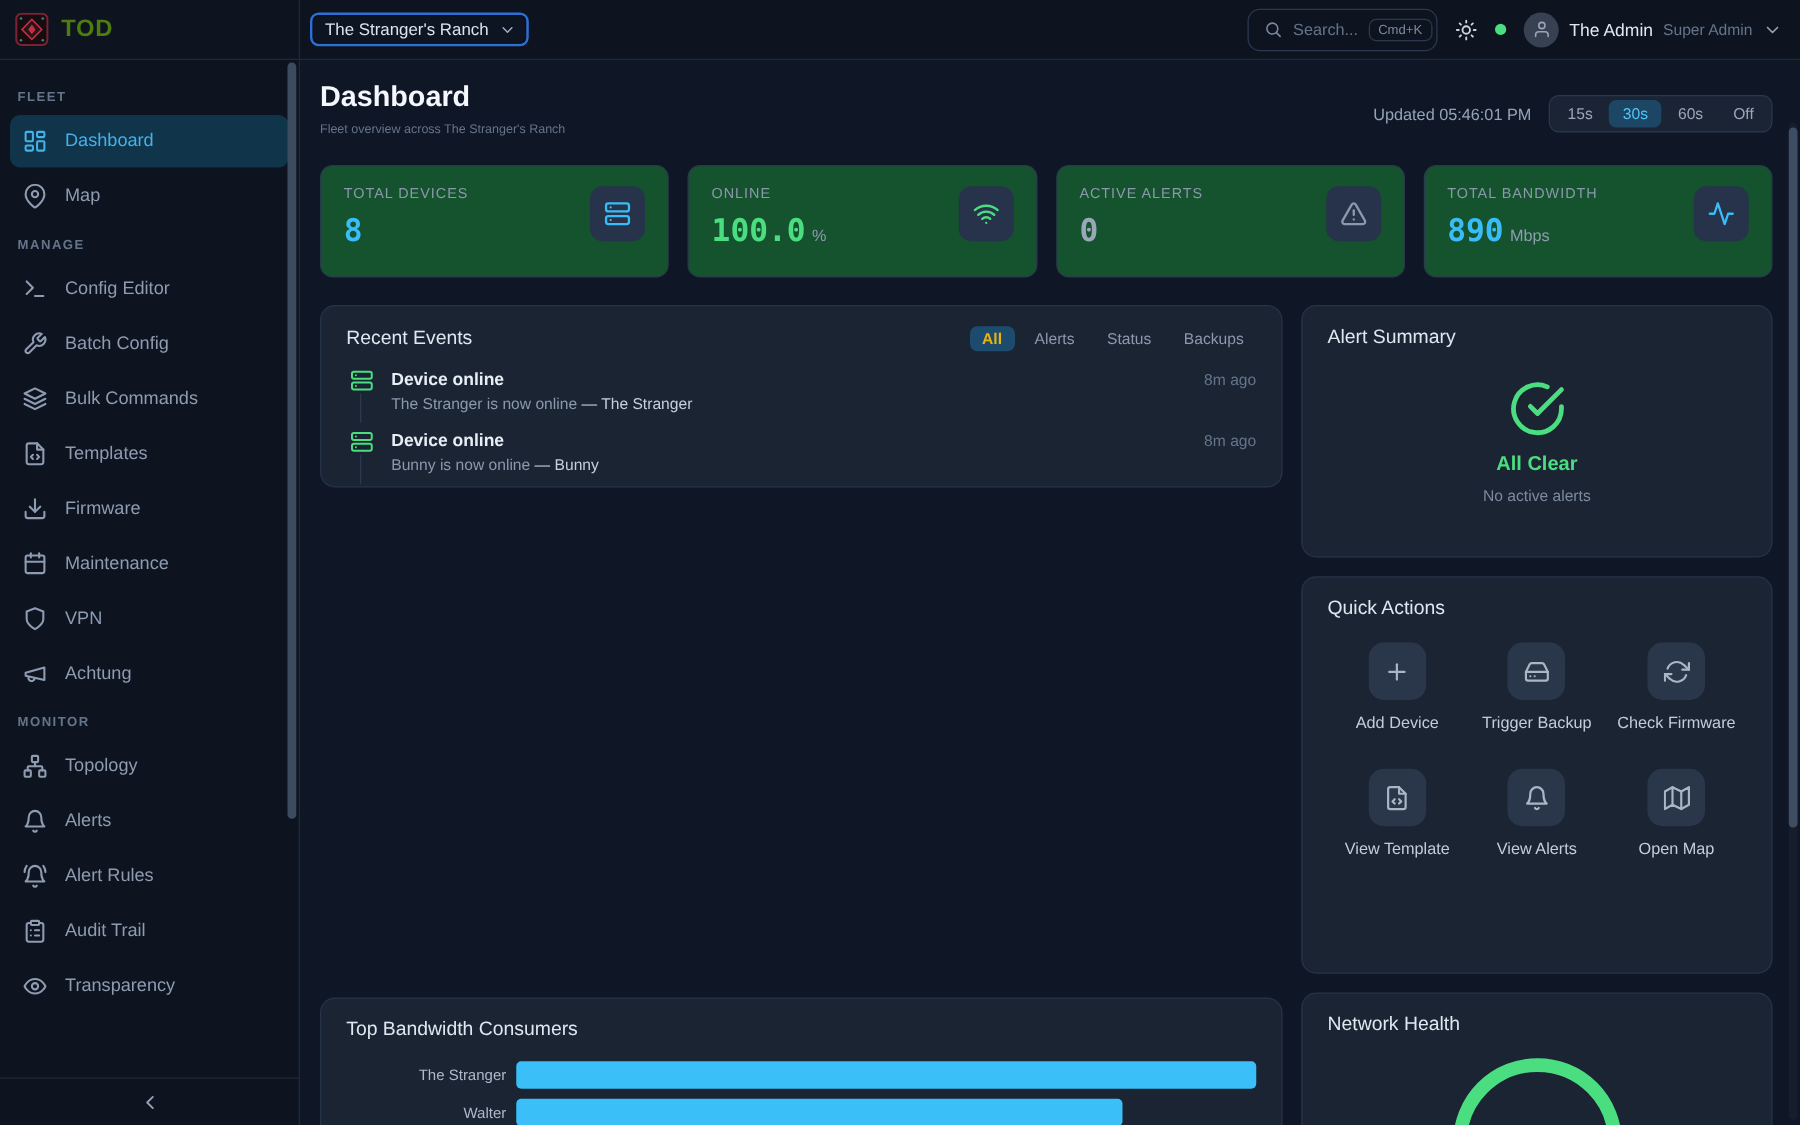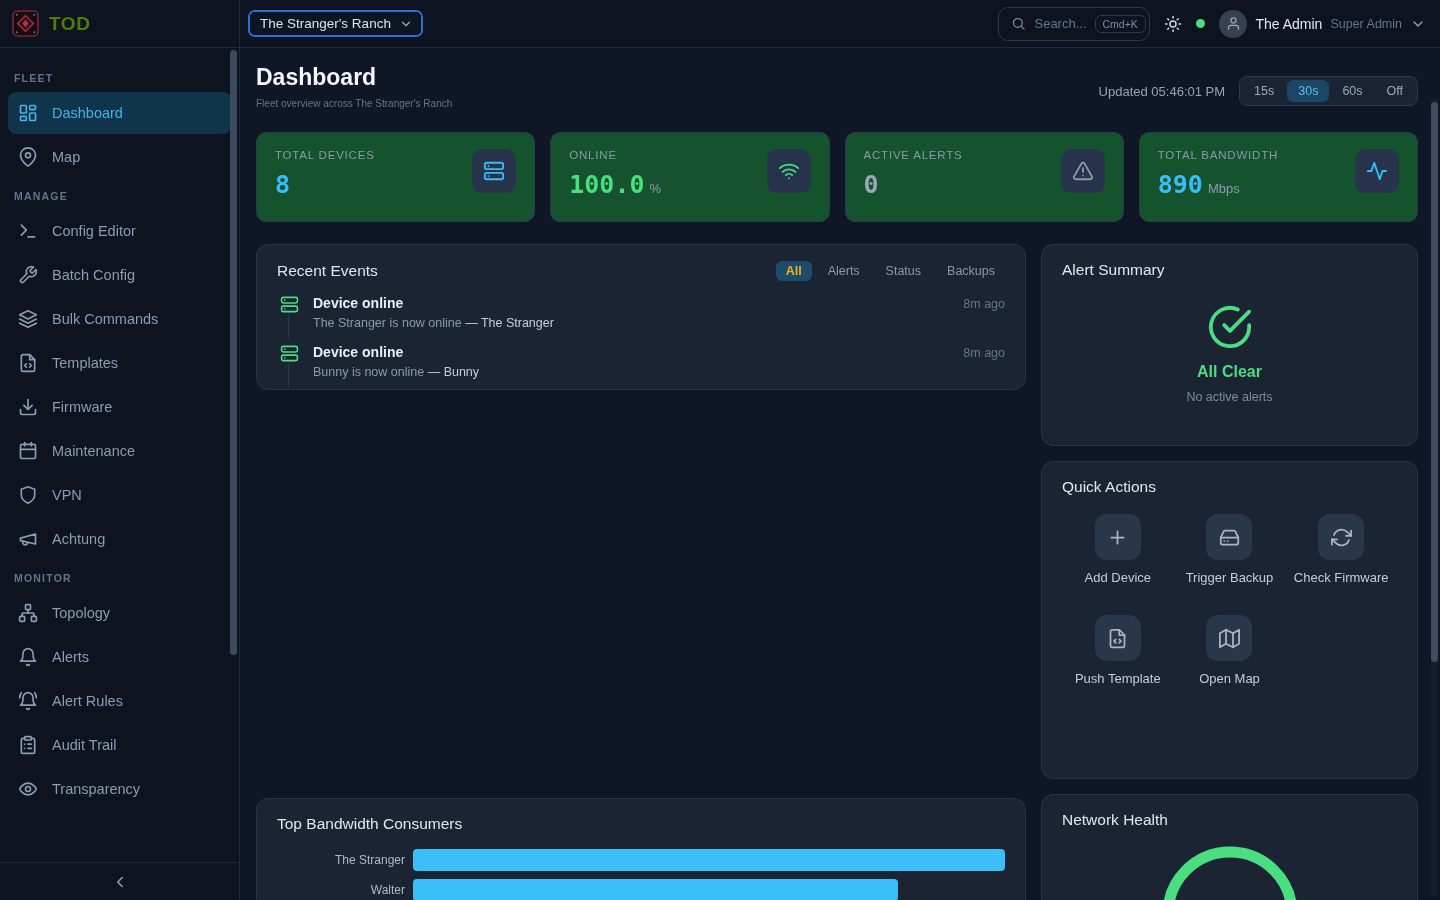--- a/index.html
+++ b/index.html
@@ -593,21 +593,30 @@
                 </div>
                 <div class="qa-item">
                   <div class="qa-icon-box">
                     <svg width="21" height="21" viewBox="0 0 24 24" fill="none" stroke="currentColor" stroke-width="2" stroke-linecap="round" stroke-linejoin="round">
                       <path d="M14 2H6a2 2 0 0 0-2 2v16a2 2 0 0 0 2 2h12a2 2 0 0 0 2-2V8z"></path>
                       <polyline points="14 2 14 8 20 8"></polyline>
                       <path d="m10 13-2 2 2 2"></path>
                       <path d="m14 17 2-2-2-2"></path>
                     </svg>
                   </div>
-     <div class="qa-label">Push Template</div>
+     <div class="qa-label">View Template</div>
+                </div>
+                <div class="qa-item">
+                  <div class="qa-icon-box">
+                    <svg width="21" height="21" viewBox="0 0 24 24" fill="none" stroke="currentColor" stroke-width="2" stroke-linecap="round" stroke-linejoin="round">
+                      <path d="M6 8a6 6 0 0 1 12 0c0 7 3 9 3 9H3s3-2 3-9"></path>
+                      <path d="M10.3 21a1.94 1.94 0 0 0 3.4 0"></path>
+                    </svg>
+                  </div>
+     <div class="qa-label">View Alerts</div>
                 </div>
                 <div class="qa-item">
                   <div class="qa-icon-box">
                     <svg width="21" height="21" viewBox="0 0 24 24" fill="none" stroke="currentColor" stroke-width="2" stroke-linecap="round" stroke-linejoin="round">
                       <polygon points="1 6 1 22 8 18 16 22 23 18 23 2 16 6 8 2 1 6"></polygon>
                       <line x1="8" y1="2" x2="8" y2="18"></line>
                       <line x1="16" y1="6" x2="16" y2="22"></line>
                     </svg>
                   </div>
      <div class="qa-label">Open Map</div>

